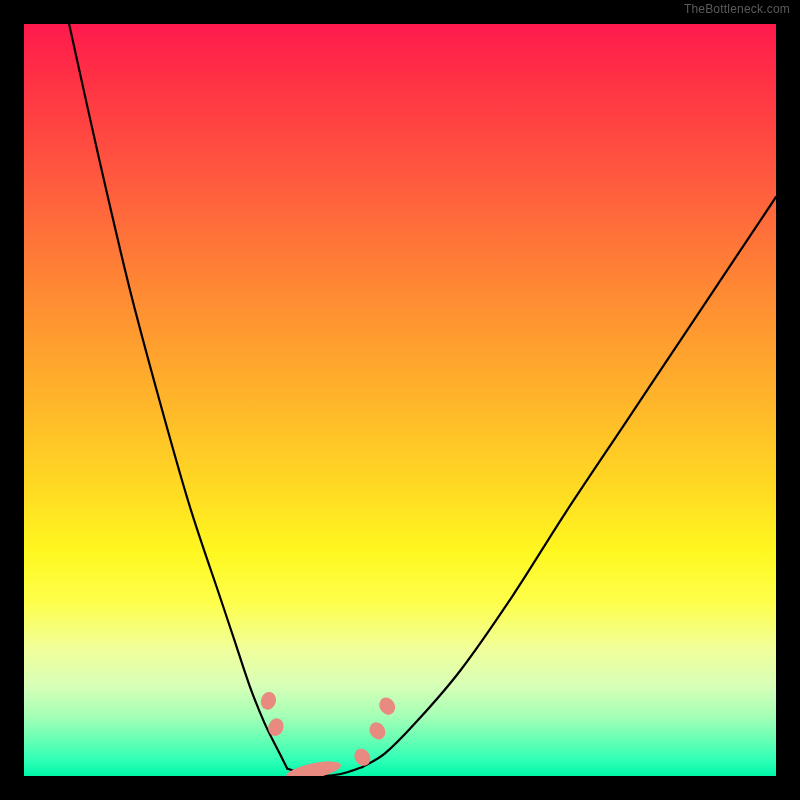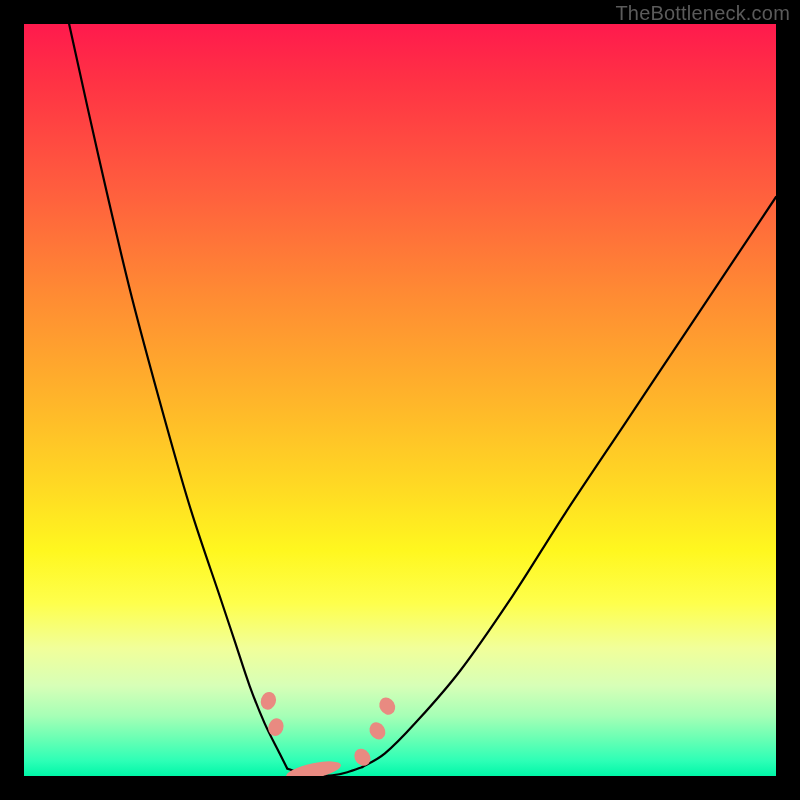--- a/index.html
+++ b/index.html
@@ -32,21 +32,21 @@
       #6affb4 95%,
       #2dffb6 98%,
       #00f7a8 100%
     );
   }
   .watermark {
     position: absolute;
     top: 2px;
     right: 10px;
     color: #5b5b5b;
-    font-size: 20px;
+    font-size: 12px;
     font-weight: 500;
     letter-spacing: 0.2px;
     z-index: 10;
   }
   svg.plot {
     position: absolute;
     left: 0;
     top: 0;
     width: 752px;
     height: 752px;

